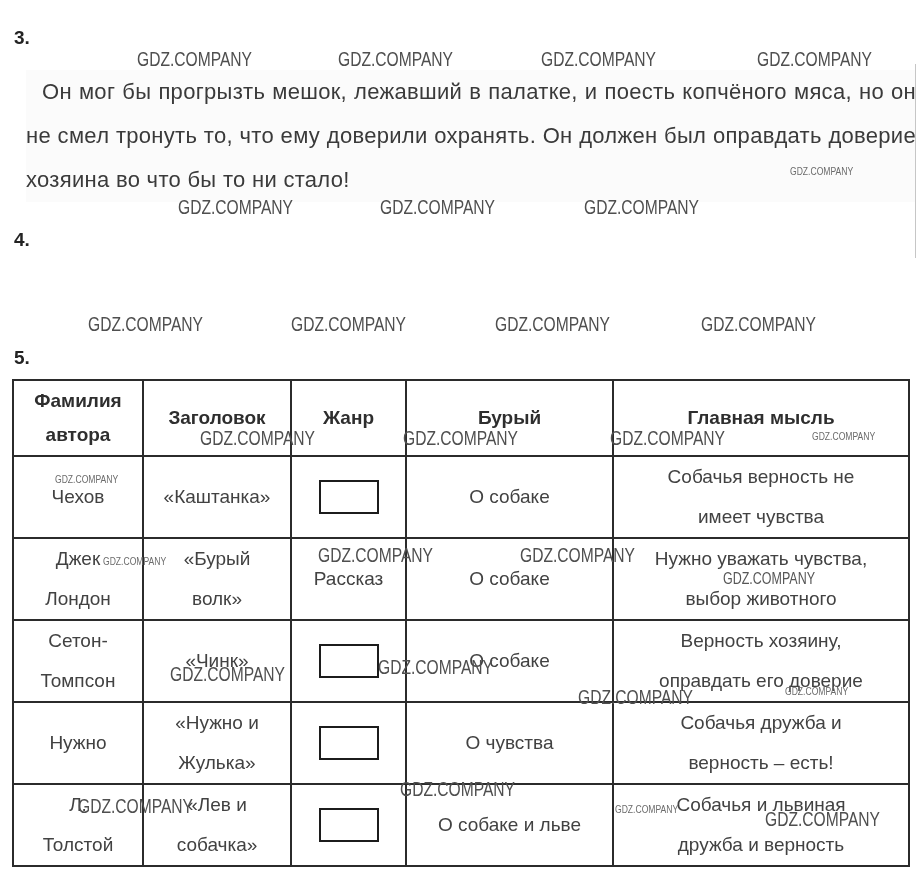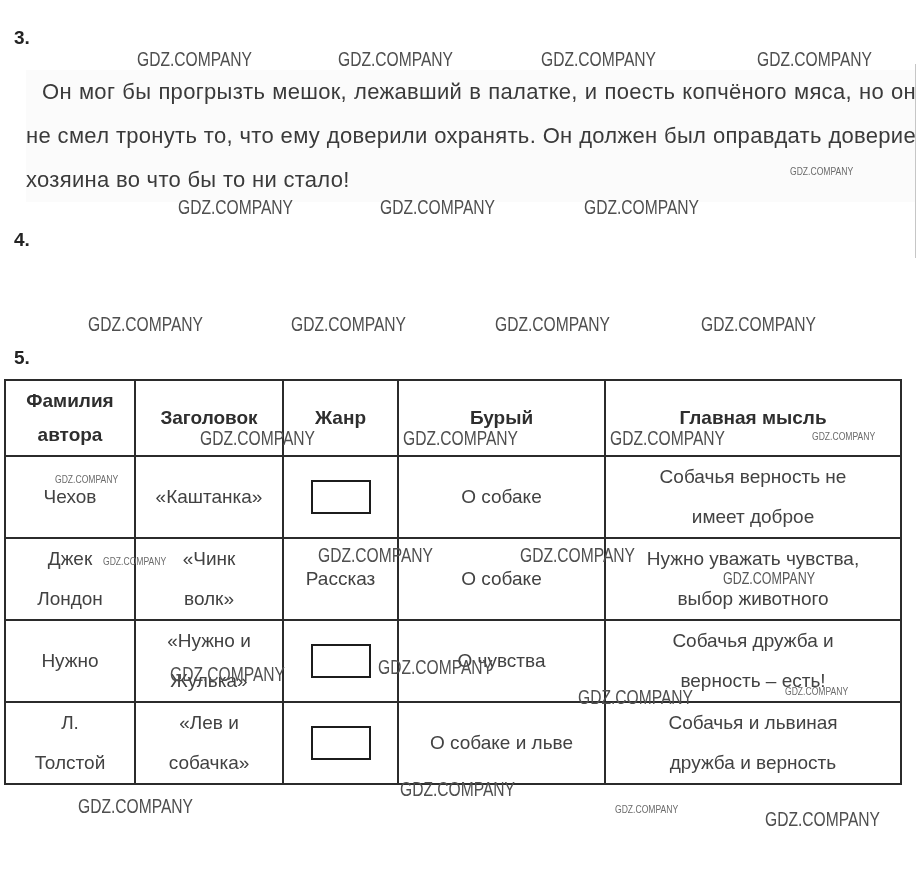--- a/index.html
+++ b/index.html
@@ -46,21 +46,21 @@
 
   .edge-line {
     position: absolute;
     left: 915px; top: 64px;
     width: 1px; height: 194px;
     background: #c6c6c6;
   }
 
   table.answers {
     position: absolute;
-    left: 4px; top: 379px;
+    left: 12px; top: 379px;
     width: 896px;
     border-collapse: collapse;
     table-layout: fixed;
     background: #fff;
   }
   .answers th, .answers td {
     border: 2px solid #2b2b2b;
     text-align: center;
     vertical-align: middle;
     padding: 0 6px;
@@ -134,31 +134,42 @@
     </thead>
     <tbody>
       <tr>
         <td class="pre">Чехов</td>
         <td class="pre">«Каштанка»</td>
         <td>
             <div class="genre-box"></div>
           </td>
         <td>О собаке</td>
         <td class="pre">Собачья верность не
-имеет доброе</td>
+имеет чувства</td>
       </tr>
       <tr>
         <td class="pre">Джек
 Лондон</td>
-        <td class="pre">«Чинк
+        <td class="pre">«Бурый
 волк»</td>
         <td>Рассказ</td>
         <td>О собаке</td>
         <td class="pre">Нужно уважать чувства,
 выбор животного</td>
+      </tr>
+      <tr>
+        <td class="pre">Сетон-
+Томпсон</td>
+        <td class="pre">«Чинк»</td>
+        <td>
+            <div class="genre-box"></div>
+          </td>
+        <td>О собаке</td>
+        <td class="pre">Верность хозяину,
+оправдать его доверие</td>
       </tr>
       <tr>
         <td class="pre">Нужно</td>
         <td class="pre">«Нужно и
 Жулька»</td>
         <td>
             <div class="genre-box"></div>
           </td>
         <td>О чувства</td>
         <td class="pre">Собачья дружба и

